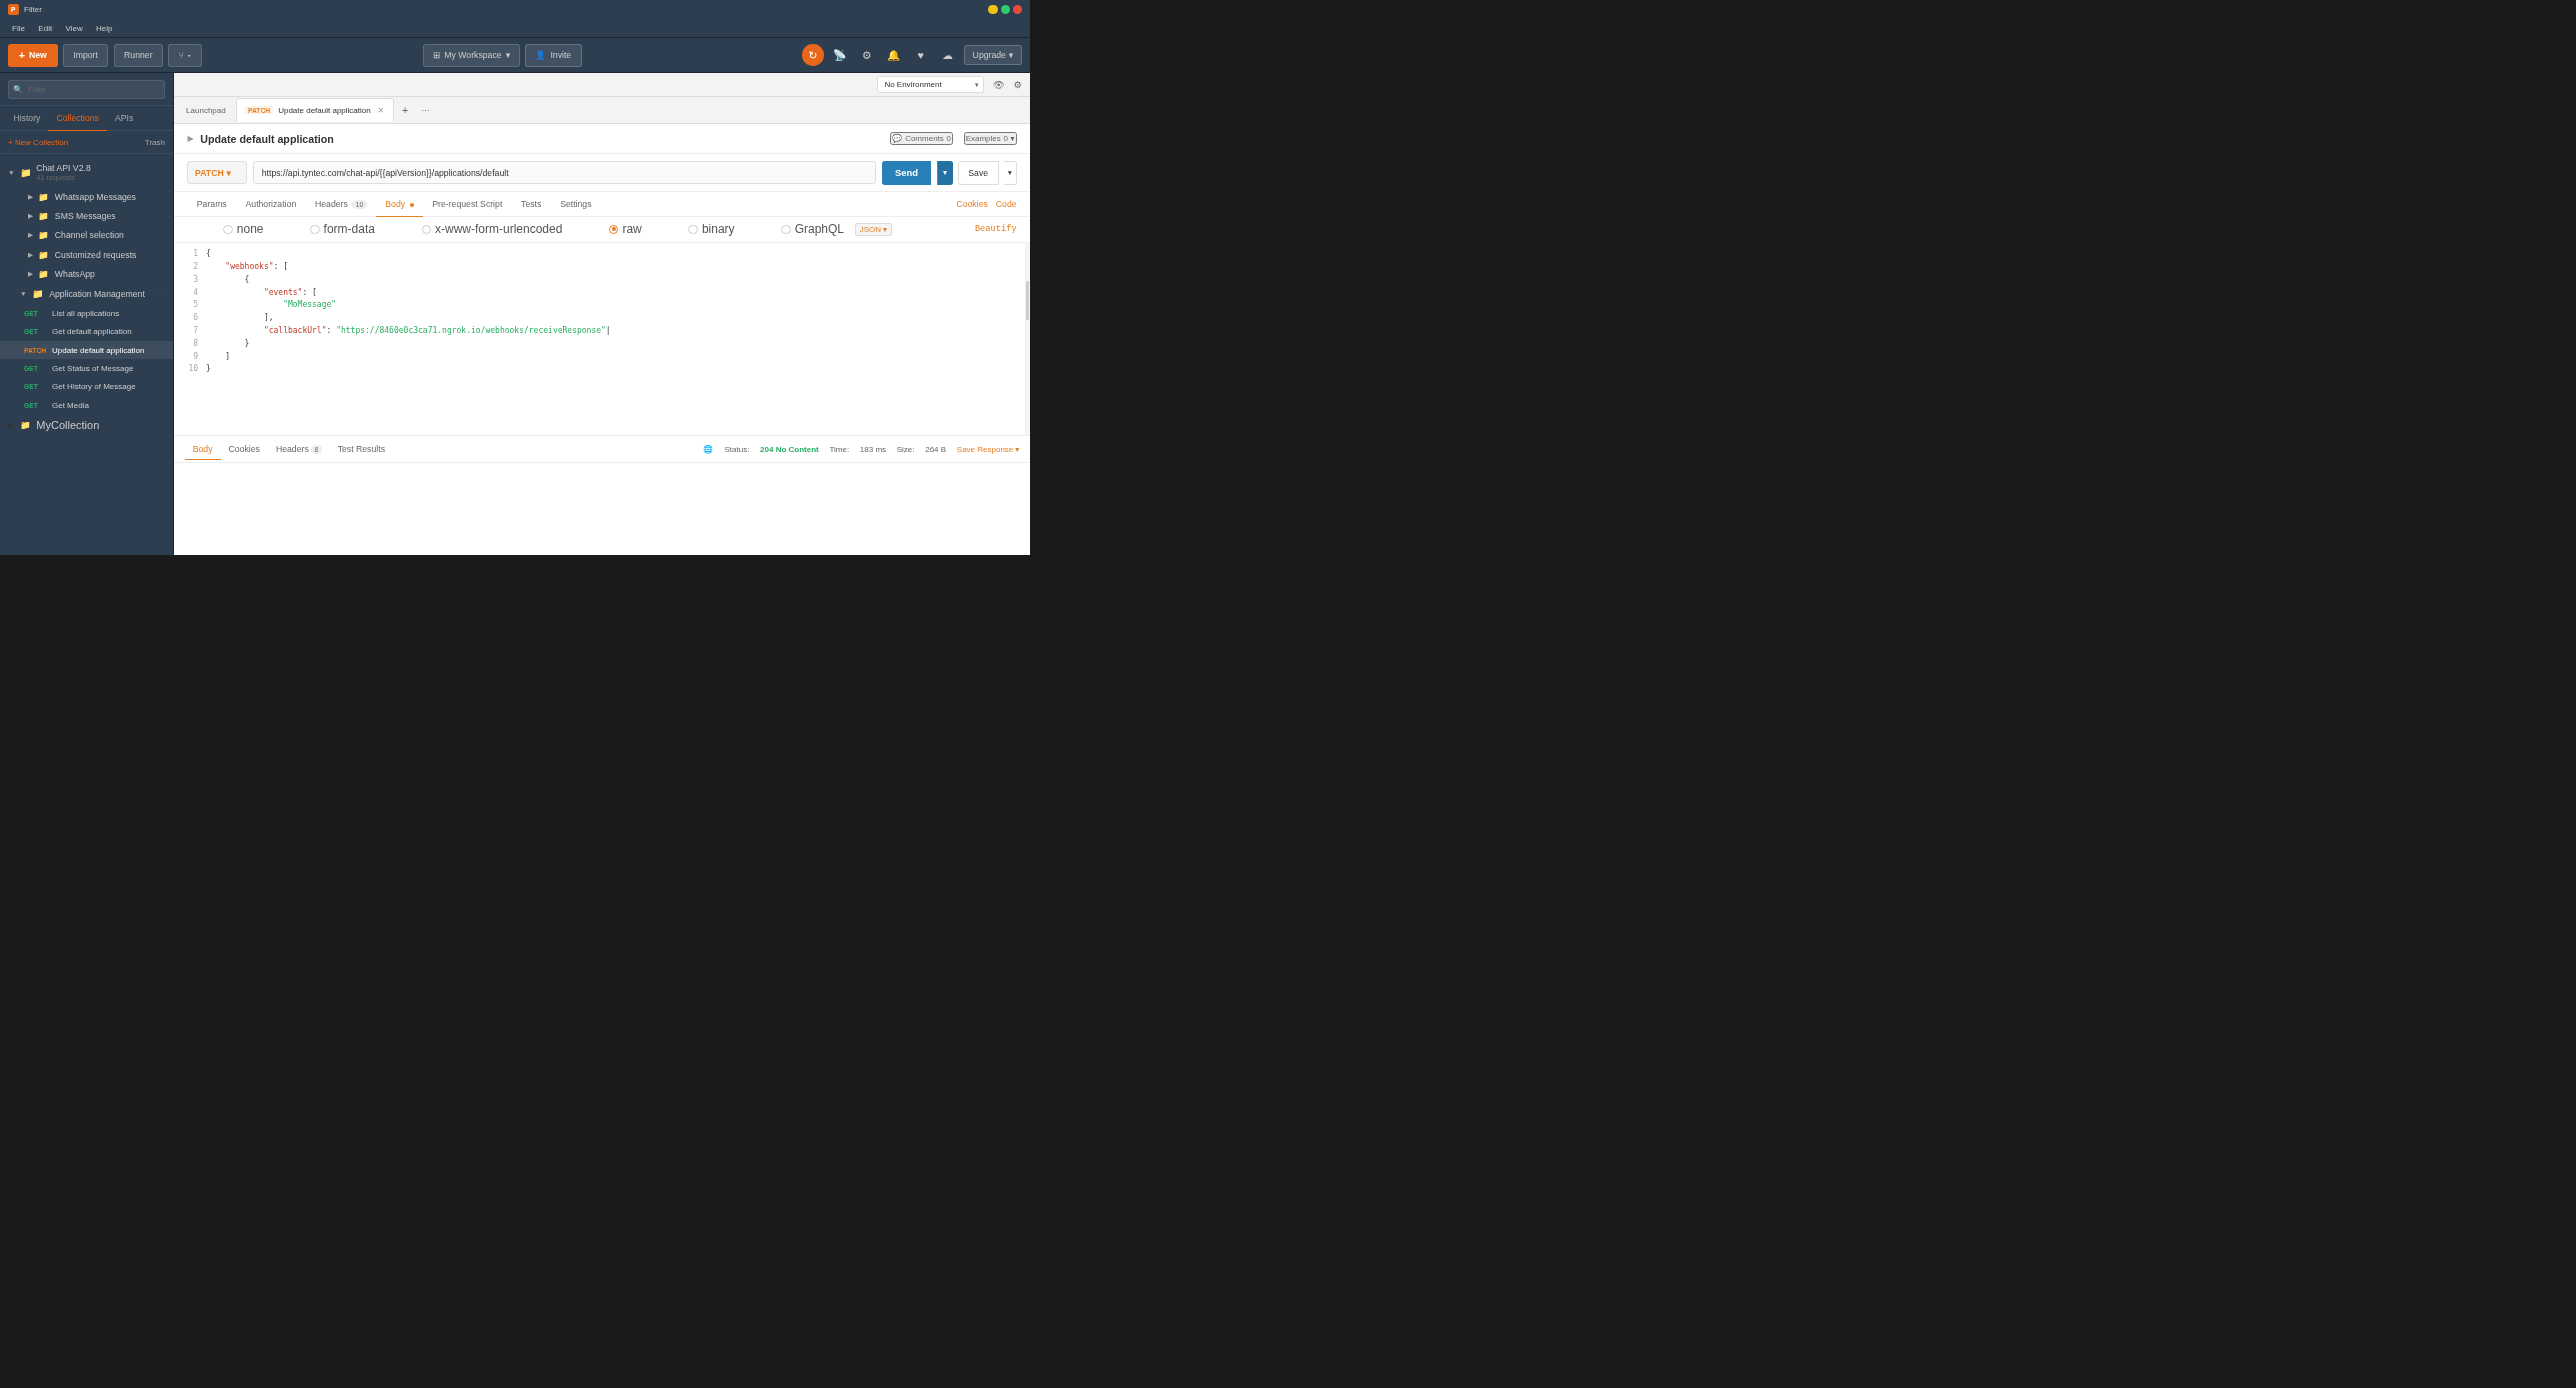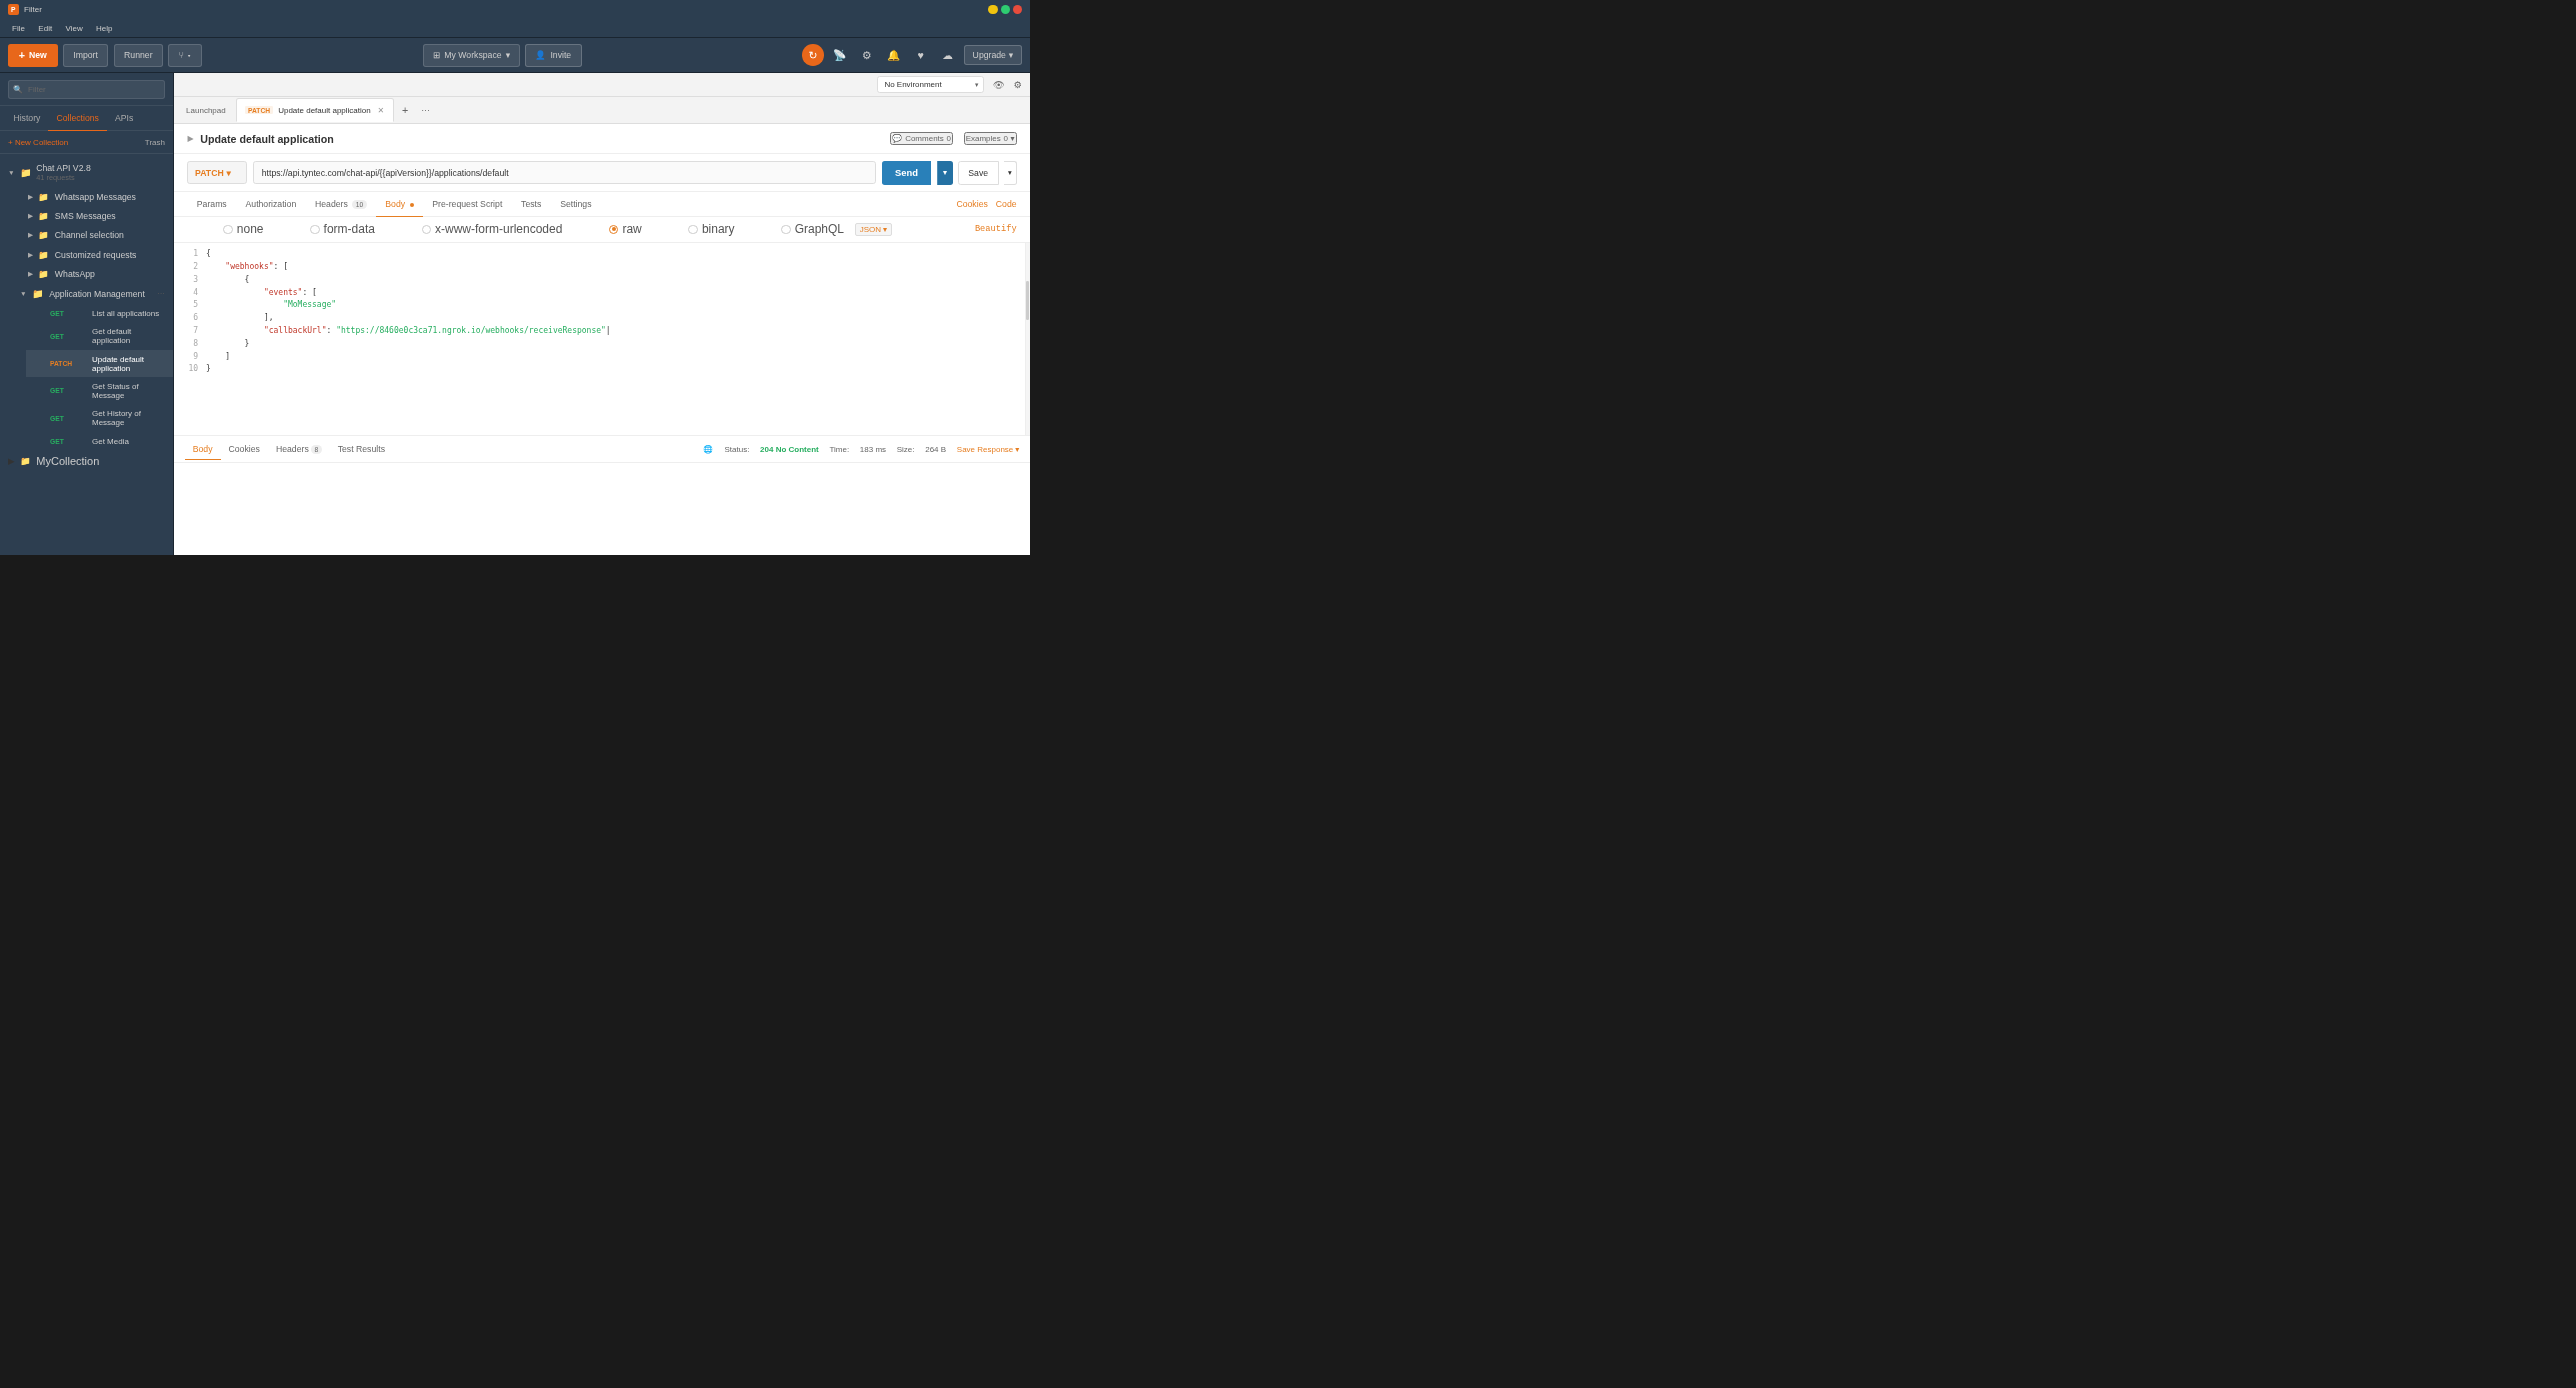--- a/index.html
+++ b/index.html
@@ -214,22 +214,21 @@
     .collection-item .caret { color: #aaa; font-size: 6.7px; width: 6.7px; }
     .collection-item .folder-icon { color: #aaa; font-size: 9.4px; width: 10.7px; }
     .collection-item .item-name { color: #ccc; font-size: 8.7px; flex: 1; }
     .collection-item .item-count { color: #666; font-size: 7.4px; }
 
     .request-item {
       display: flex;
       align-items: center;
       padding: 4.7px 8px 4.7px 24px;
       cursor: pointer;
-      gap: 18px;
-      margin-left: 26px;
+      gap: 4px;
     }
     .request-item.active { background: rgba(255,255,255,0.08); }
     .method-badge {
       font-size: 6.7px;
       font-weight: 700;
       min-width: 24px;
       text-align: left;
     }
     .method-badge.get { color: #27ae60; }
     .method-badge.patch { color: #e67e22; }

